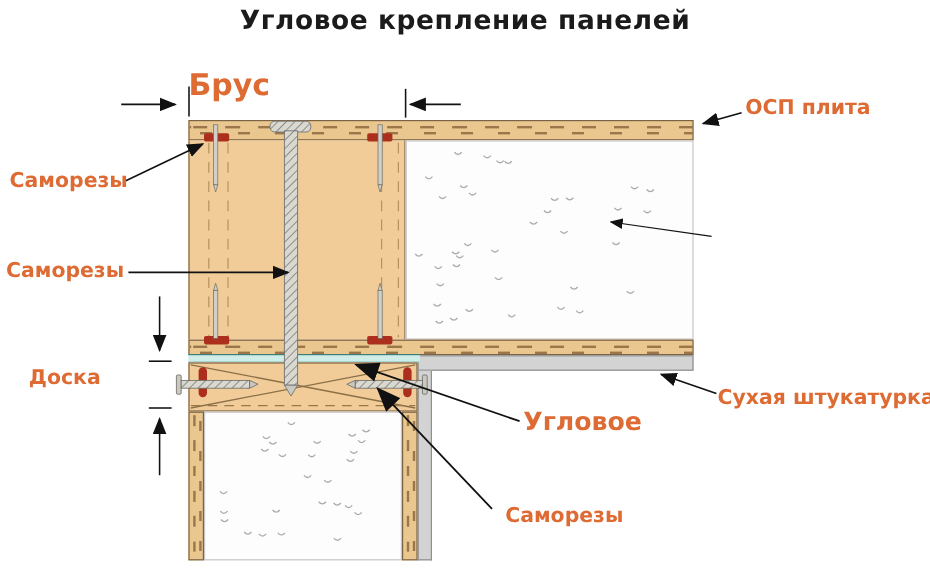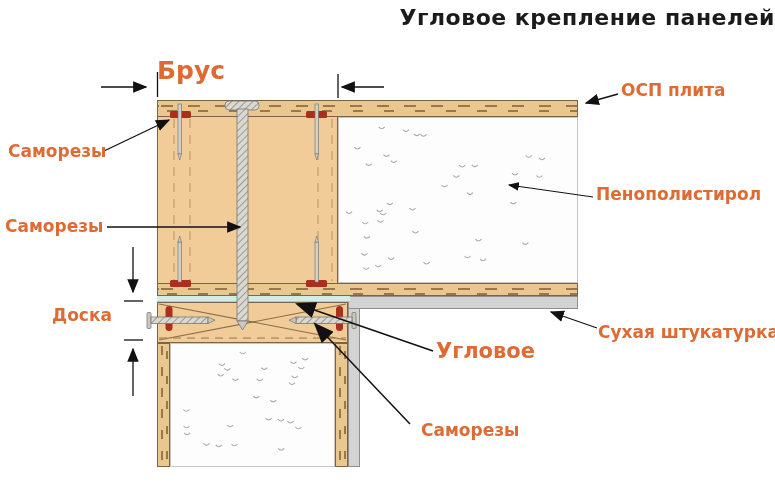--- a/index.html
+++ b/index.html
@@ -2,21 +2,21 @@
 <html style="--accent: #DD6B33; --title: #1B1B1B; --wood: #F1CC99; --osb: #E9C78F; --osb_dash: #9A764A; --outline: #7D6345; --foam_bg: #FDFDFD; --foam_mark: #A9A9A9; --drywall: #D3D3D3; --drywall_border: #8F8F8F; --porilex_tape: #CFEEEA; --sealant: #AC2F1E; --screw_fill: #D9D9D1; --screw_hatch: #80807A; --arrow: #111111;"><head>
 <meta charset="utf-8">
 <style>
   html,body{margin:0;padding:0;background:#fff;}
   #canvas{
     position:relative;width:775px;height:490px;background:#fff;overflow:hidden;
     font-family:"DejaVu Sans","Liberation Sans",sans-serif;
   }
   .abs{position:absolute;box-sizing:border-box;}
   #title{
-    left:0;top:5px;width:775px;text-align:right;
+    left:0;top:5px;width:775px;text-align:center;
     font-size:22px;font-weight:bold;color:var(--title,#1b1b1b);letter-spacing:.5px;
   }
   .lbl{
     position:absolute;color:var(--accent,#dd6b33);font-weight:bold;font-size:17px;
     white-space:nowrap;line-height:1.1;
   }
   .lbl.big{font-size:21px;}
   .lbl.beam{font-size:25px;}
   
   .osb-h{
@@ -213,20 +213,19 @@
         <use href="#fm" x="203.5" y="443.3"></use>
         <use href="#fm" x="278.0" y="419.2"></use>
         <use href="#fm" x="217.7" y="374.2"></use>
         <use href="#fm" x="256.8" y="378.8"></use>
       </g>
   </svg>
 
   <div class="lbl beam" style="left:157px;top:57px;width:181px;">Брус</div>
   <div class="lbl" style="left:621px;top:81px;">ОСП плита</div>
   <div class="lbl" style="left:8px;top:142px;">Саморезы</div>
-  <div class="lbl" style="left:596px;top:185px;">Пенополистирол</div>
   <div class="lbl" style="left:5px;top:217px;">Саморезы</div>
-  <div class="lbl" style="left:24px;top:306px;margin-left:28px;">Доска</div>
+  <div class="lbl" style="left:24px;top:306px;">Доска</div>
   <div class="lbl" style="left:598px;top:323px;">Сухая штукатурка</div>
   <div class="lbl big" style="left:436px;top:340px;">Угловое</div>
   <div class="lbl" style="left:421px;top:421px;">Саморезы</div>
 
 </div>
 
 </body></html>

